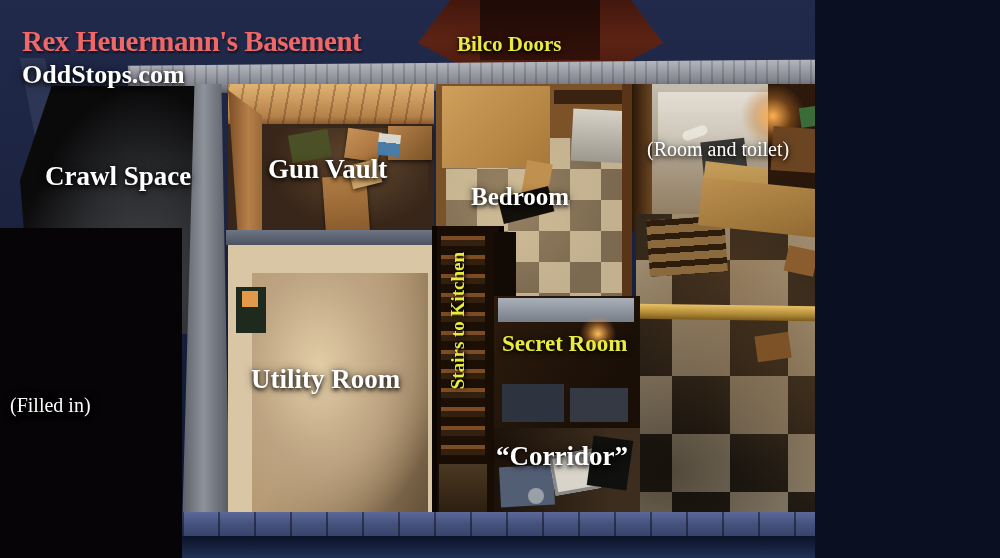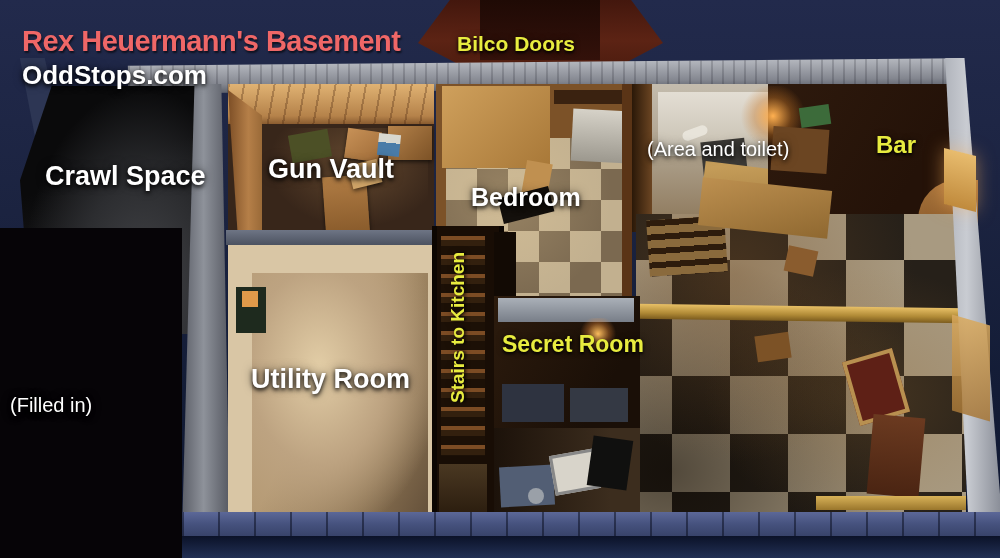--- a/index.html
+++ b/index.html
@@ -1,18 +1,18 @@
 <!DOCTYPE html>
 <html><head>
 <meta charset="utf-8">
 <style>
   html,body{margin:0;padding:0;background:#0a0f22;}
   #scene{
-    position:relative;width:1000px;height:558px;overflow:hidden;
-    font-family:Liberation Sans, sans-serif;
+    position:relative;width:815px;height:558px;overflow:hidden;
+    font-family:Liberation Serif, serif;
     background:linear-gradient(180deg,#222a4c 0%,#1b2340 38%,#131c36 70%,#0d1530 100%);
   }
   #scene div{position:absolute;}
 
   
   .bilco{left:418px;top:0;width:245px;height:74px;
     background:linear-gradient(180deg,#43170d,#5c2314 55%,#4a1b0e);
     clip-path:polygon(13% 0,87% 0,100% 58%,76% 100%,24% 100%,0 58%);}
   .bilco-core{left:62px;top:0;width:120px;height:60px;background:linear-gradient(180deg,#1f0a05,#33110a);}
   .top-wall{left:128px;top:62px;width:832px;height:28px;transform:rotate(-0.5deg);
@@ -267,19 +267,20 @@
   <div class="win2"></div>
   <div class="bottom-wall"></div>
   <div class="bottom-band"></div>
 
   <div class="lbl title">Rex Heuermann's Basement</div>
   <div class="lbl site">OddStops.com</div>
   <div class="lbl yellow l-bilco">Bilco Doors</div>
   <div class="lbl l-crawl">Crawl Space</div>
   <div class="lbl l-gun">Gun Vault</div>
   <div class="lbl l-bed">Bedroom</div>
-  <div class="lbl sub l-laundry-sub">(Area and toilet)</div>
+  <div class="lbl sub l-laundry-sub">(Room and toilet)</div>
   <div class="lbl yellow l-bar">Bar</div>
   <div class="lbl yellow l-stairs">Stairs to Kitchen</div>
   <div class="lbl l-utility">Utility Room</div>
   <div class="lbl yellow l-secret">Secret Room</div>
   <div class="lbl sub l-slab-sub">(Filled in)</div>
+  <div class="lbl l-corridor">“Corridor”</div>
 </div>
 
 </body></html>

